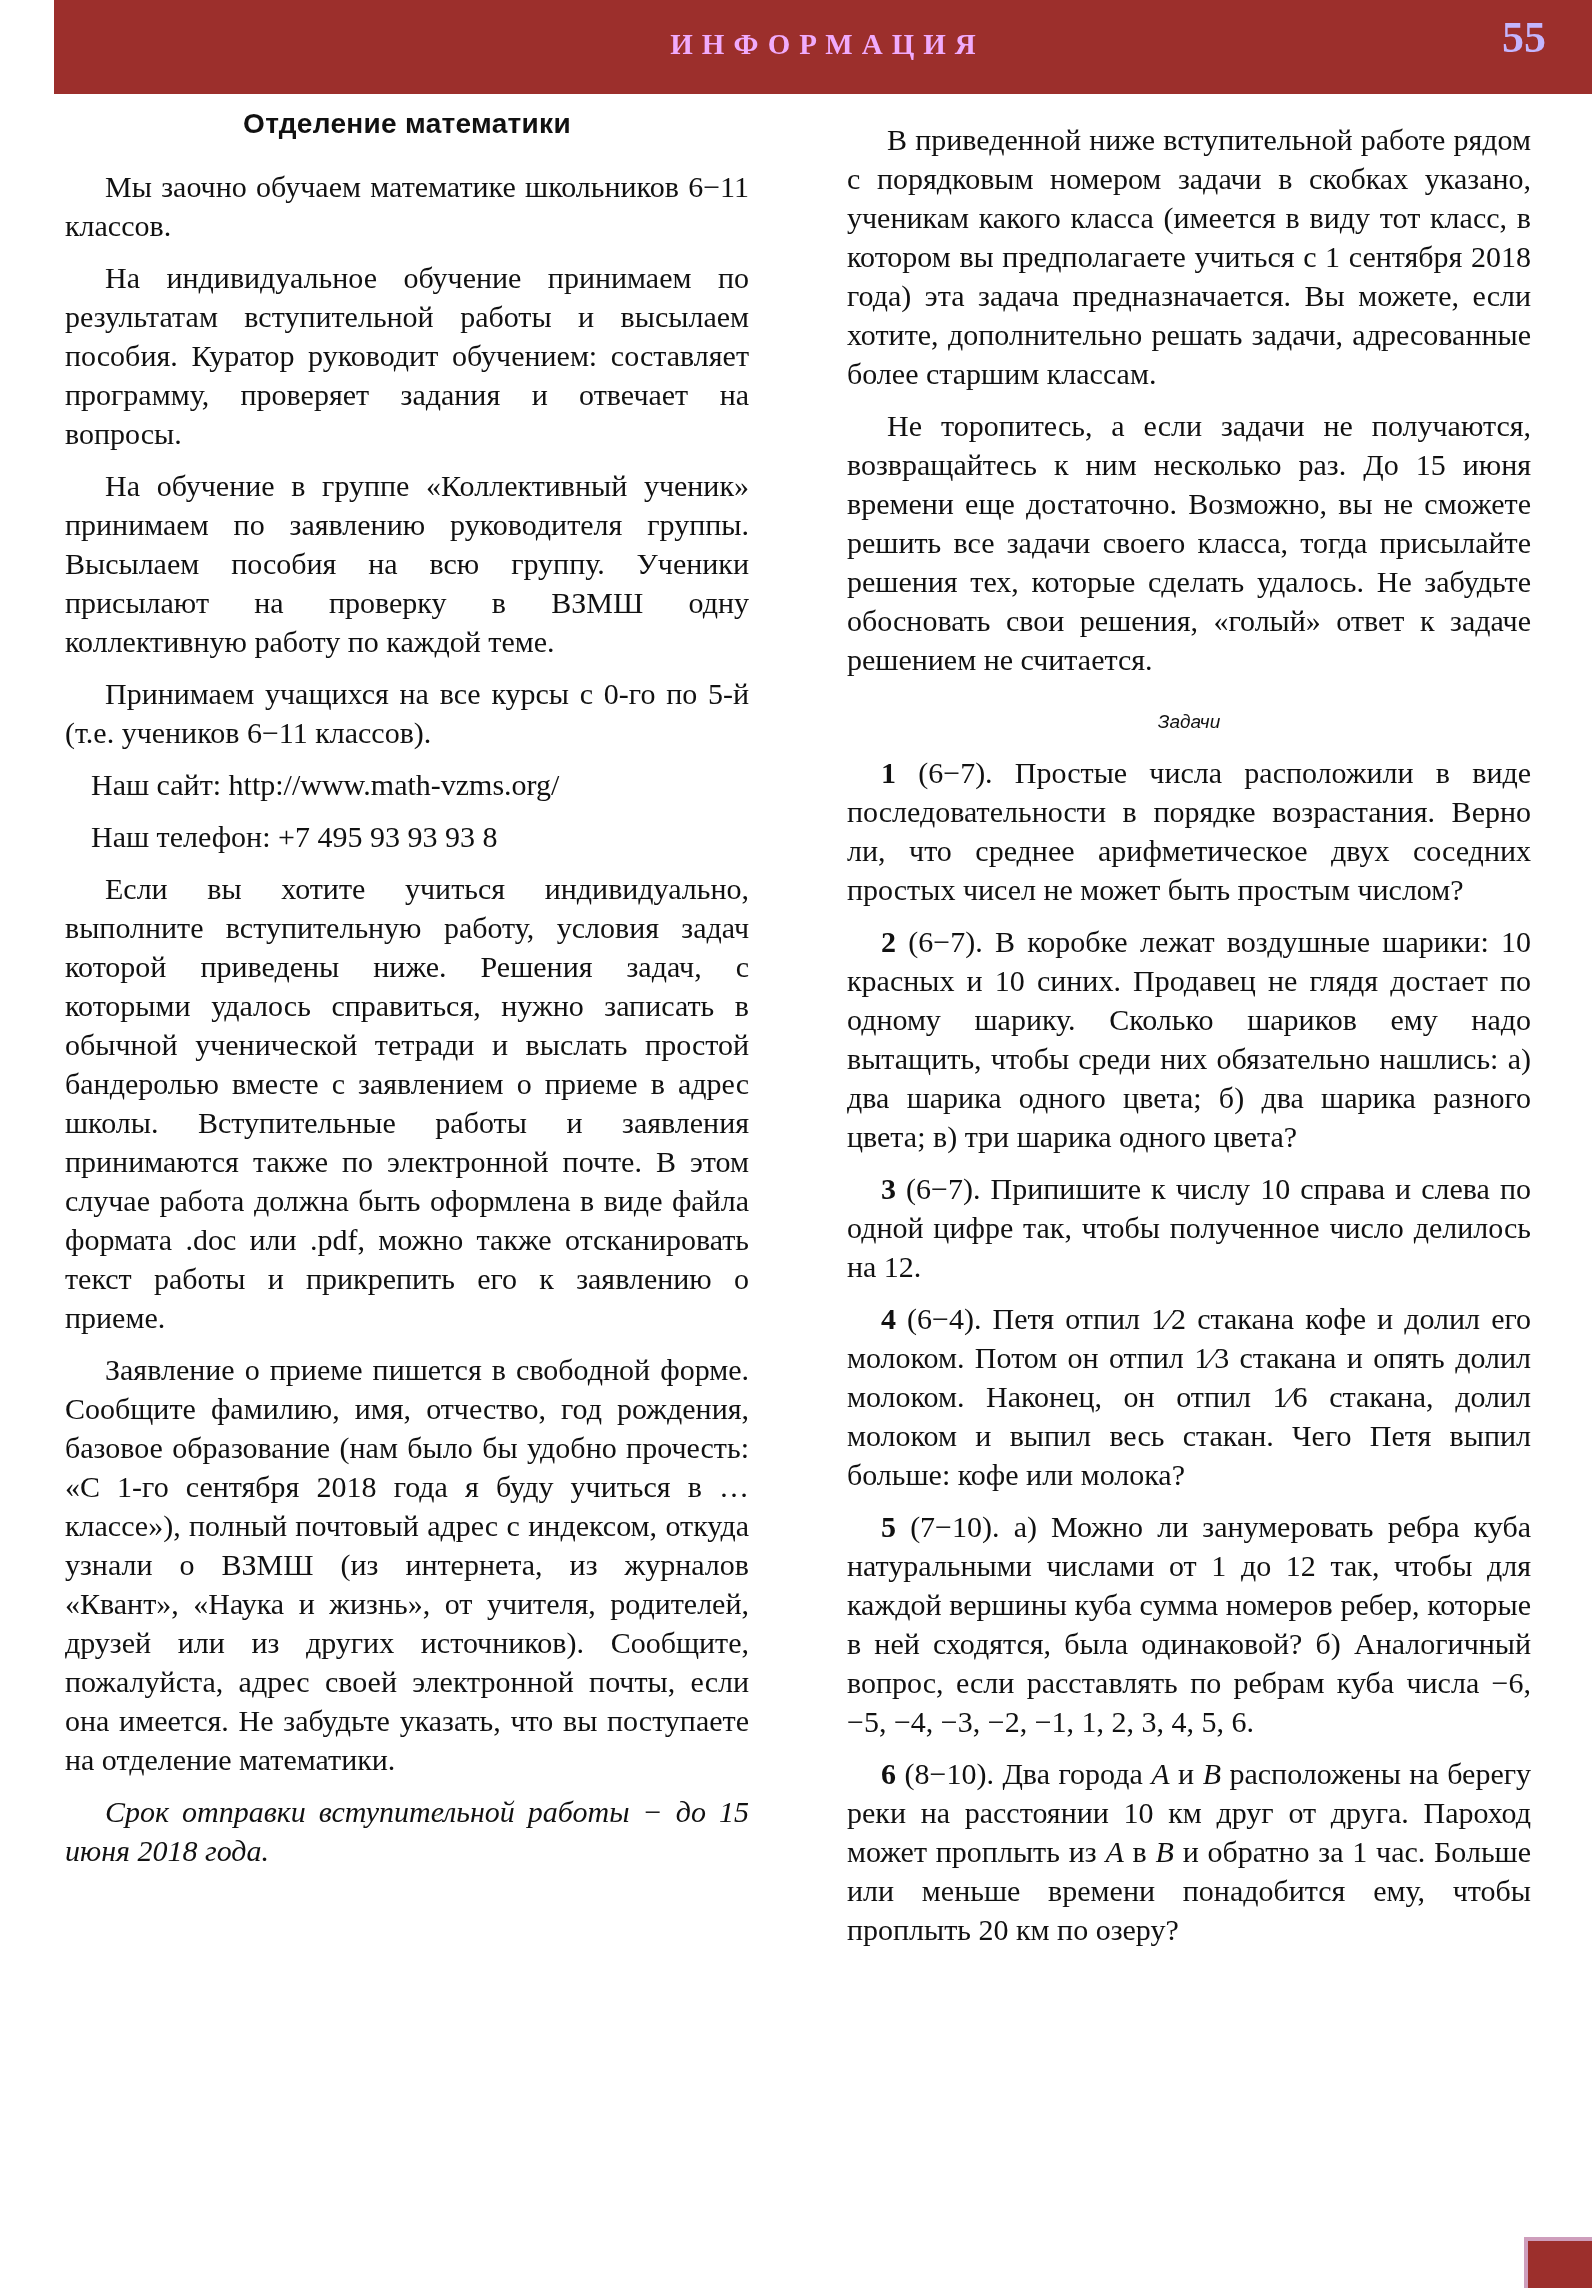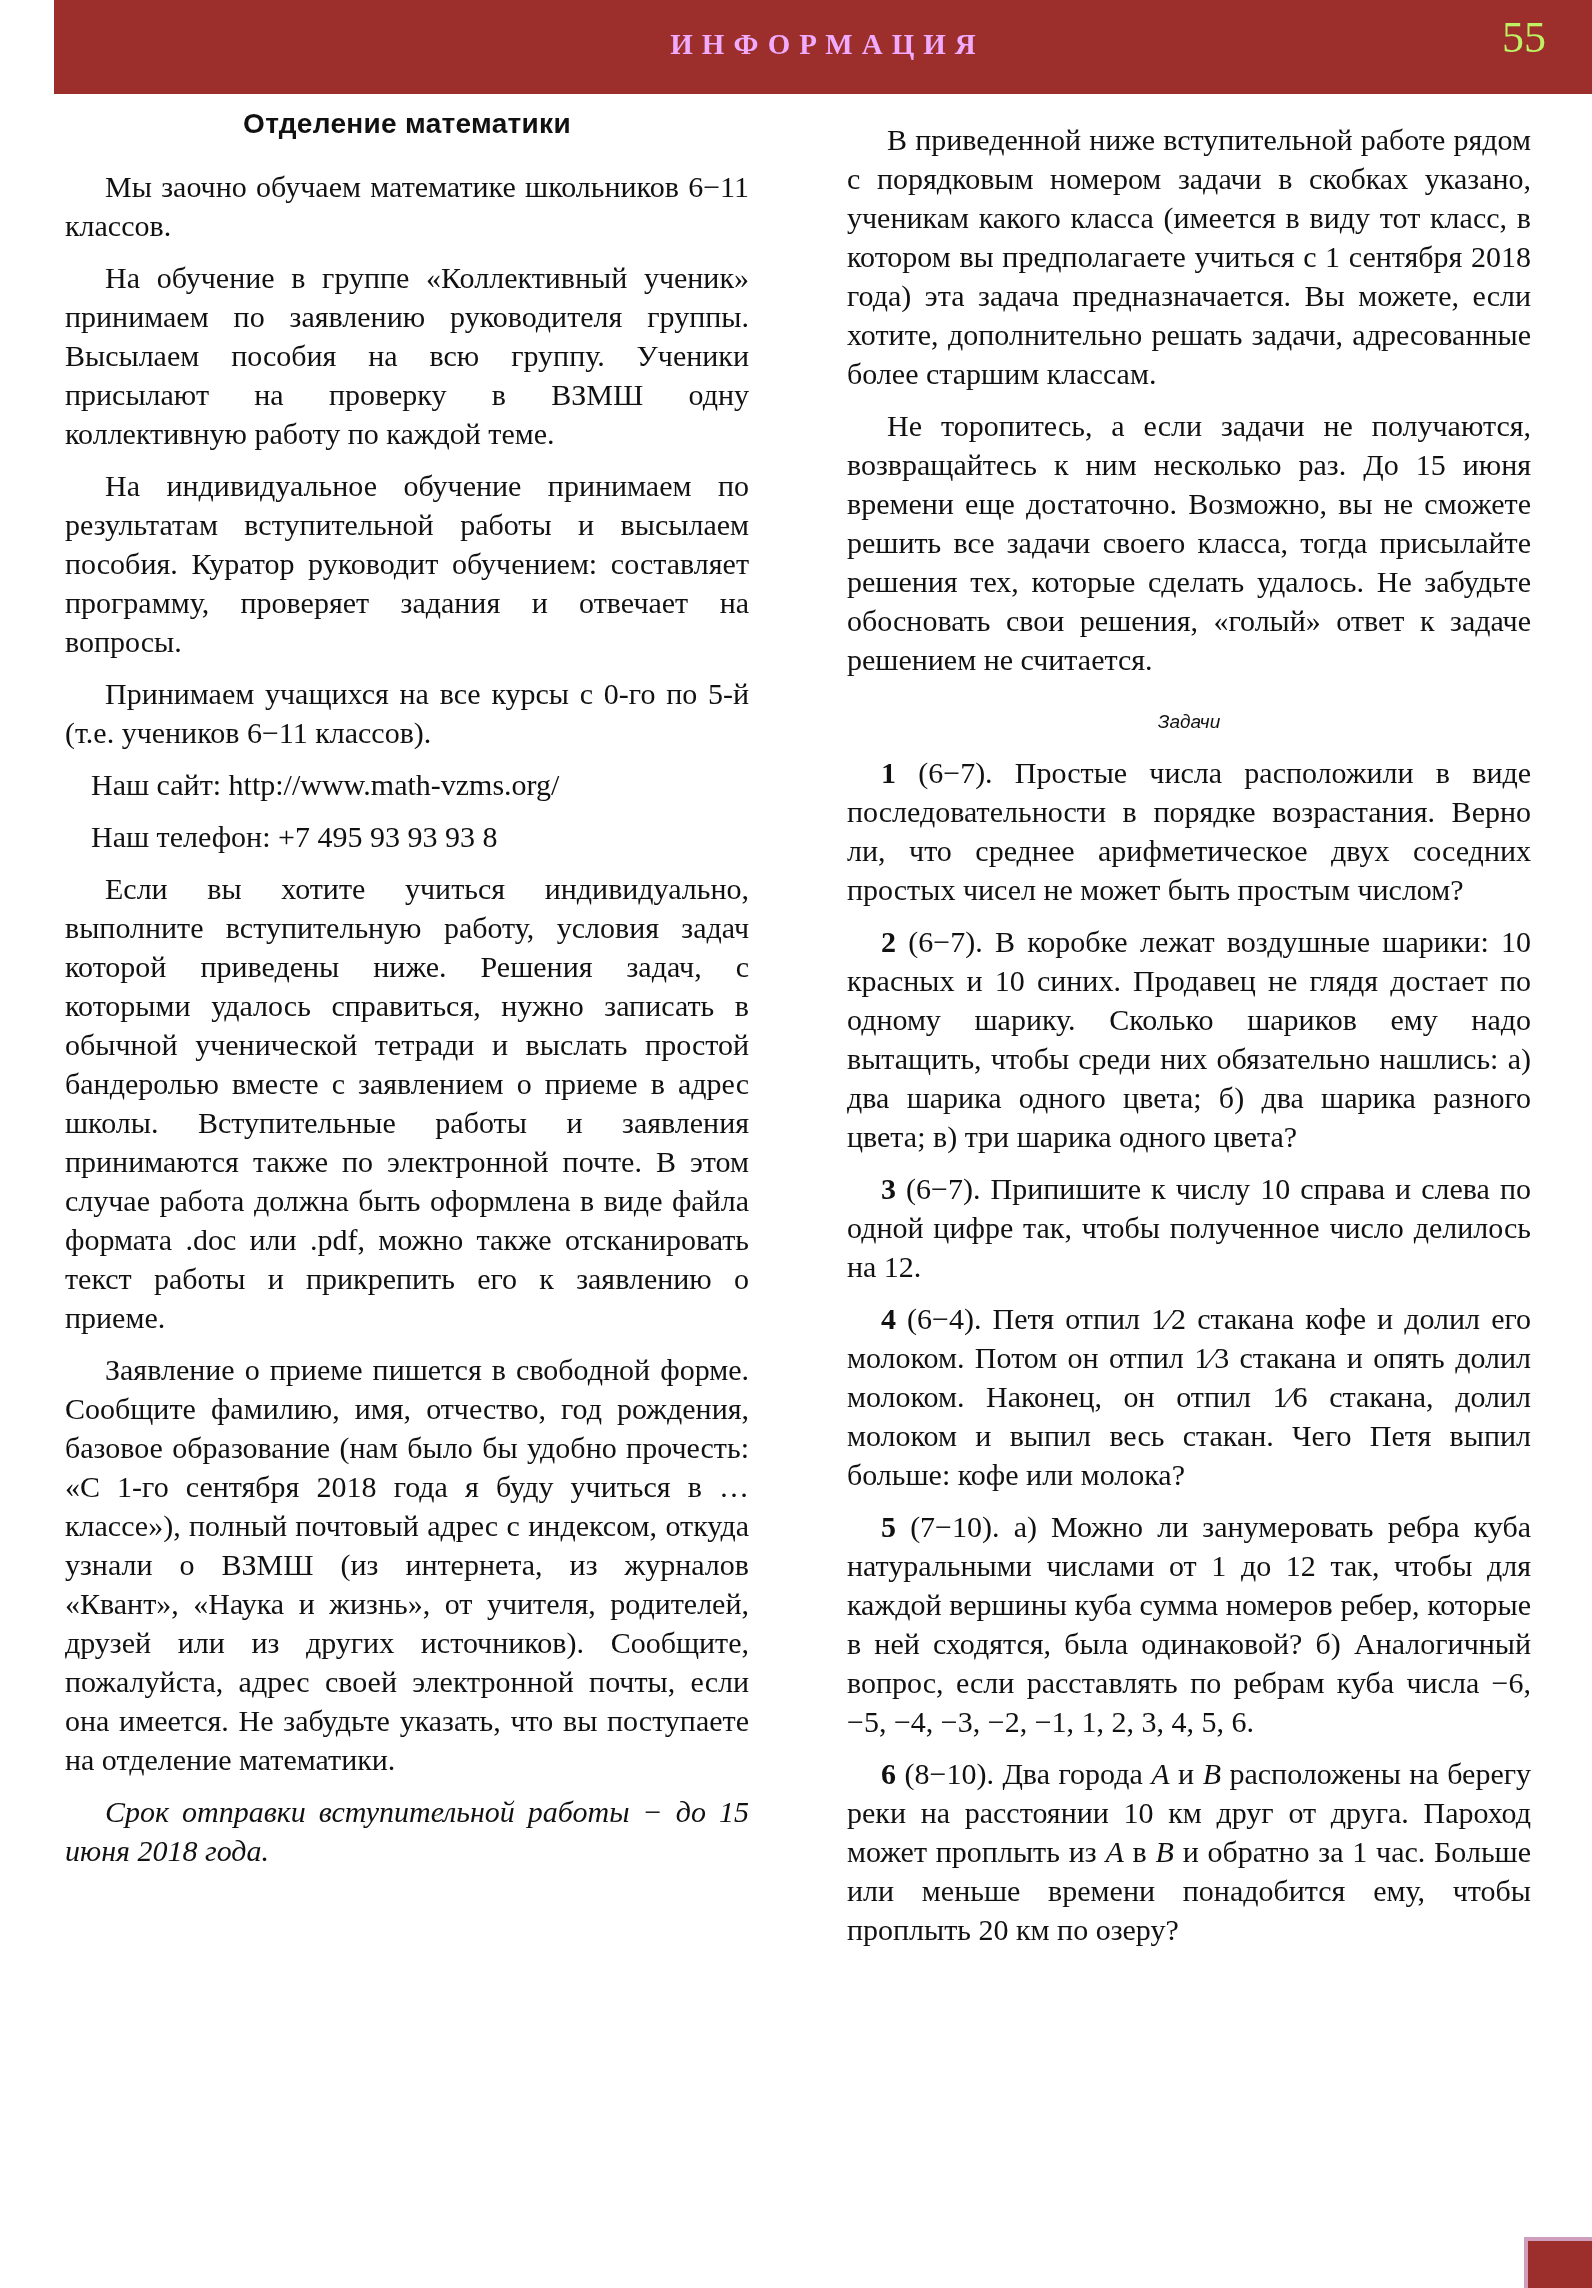--- a/index.html
+++ b/index.html
@@ -35,23 +35,23 @@
     font-family: "Liberation Serif", "DejaVu Serif", serif;
     font-weight: bold;
     font-size: 29px;
     letter-spacing: 9px;
     text-indent: 9px;
   }
   .header-page-number {
     position: absolute;
     right: 46px;
     top: 16px;
-    color: #bef264;
+    color: #c4b5fd;
     font-family: "Liberation Serif", "DejaVu Serif", serif;
-    font-weight: normal;
+    font-weight: bold;
     font-size: 44px;
     line-height: 1;
   }
 
   
   .page-body {
     position: absolute;
     top: 107px;
     left: 0;
     width: 1592px;
@@ -120,22 +120,22 @@
   <div class="header-page-number">55</div>
 </div>
 
 <div class="page-body">
 
   <div class="col col-left">
 
     <h1 class="section-heading">Отделение математики</h1>
 
     <p class="para">Мы заочно обучаем математике школьников 6−11 классов.</p>
+    <p class="para">На индивидуальное обучение принимаем по результатам вступительной работы и высылаем пособия. Куратор руководит обучением: составляет программу, проверяет задания и отвечает на вопросы.</p>
     <p class="para">На обучение в группе «Коллективный ученик» принимаем по заявлению руководителя группы. Высылаем пособия на всю группу. Ученики присылают на проверку в ВЗМШ одну коллективную работу по каждой теме.</p>
-    <p class="para">На индивидуальное обучение принимаем по результатам вступительной работы и высылаем пособия. Куратор руководит обучением: составляет программу, проверяет задания и отвечает на вопросы.</p>
     <p class="para">Принимаем учащихся на все курсы с 0-го по 5-й (т.е. учеников 6−11 классов).</p>
     <p class="para hang">Наш сайт: http://www.math-vzms.org/</p>
     <p class="para hang">Наш телефон: +7 495 93 93 93 8</p>
     <p class="para">Если вы хотите учиться индивидуально, выполните вступительную работу, условия задач которой приведены ниже. Решения задач, с которыми удалось справиться, нужно записать в обычной ученической тетради и выслать простой бандеролью вместе с заявлением о приеме в адрес школы. Вступительные работы и заявления принимаются также по электронной почте. В этом случае работа должна быть оформлена в виде файла формата .doc или .pdf, можно также отсканировать текст работы и прикрепить его к заявлению о приеме.</p>
     <p class="para"> Заявление о приеме пишется в свободной форме. Сообщите фамилию, имя, отчество, год рождения, базовое образование (нам было бы удобно прочесть: «С 1-го сентября 2018 года я буду учиться в … классе»), полный почтовый адрес с индексом, откуда узнали о ВЗМШ (из интернета, из журналов «Квант», «Наука и жизнь», от учителя, родителей, друзей или из других источников). Сообщите, пожалуйста, адрес своей электронной почты, если она имеется. Не забудьте указать, что вы поступаете на отделение математики.</p>
     <p class="para italic">Срок отправки вступительной работы − до 15 июня 2018 года.</p>
 
   </div>
 
   <div class="col col-right">

